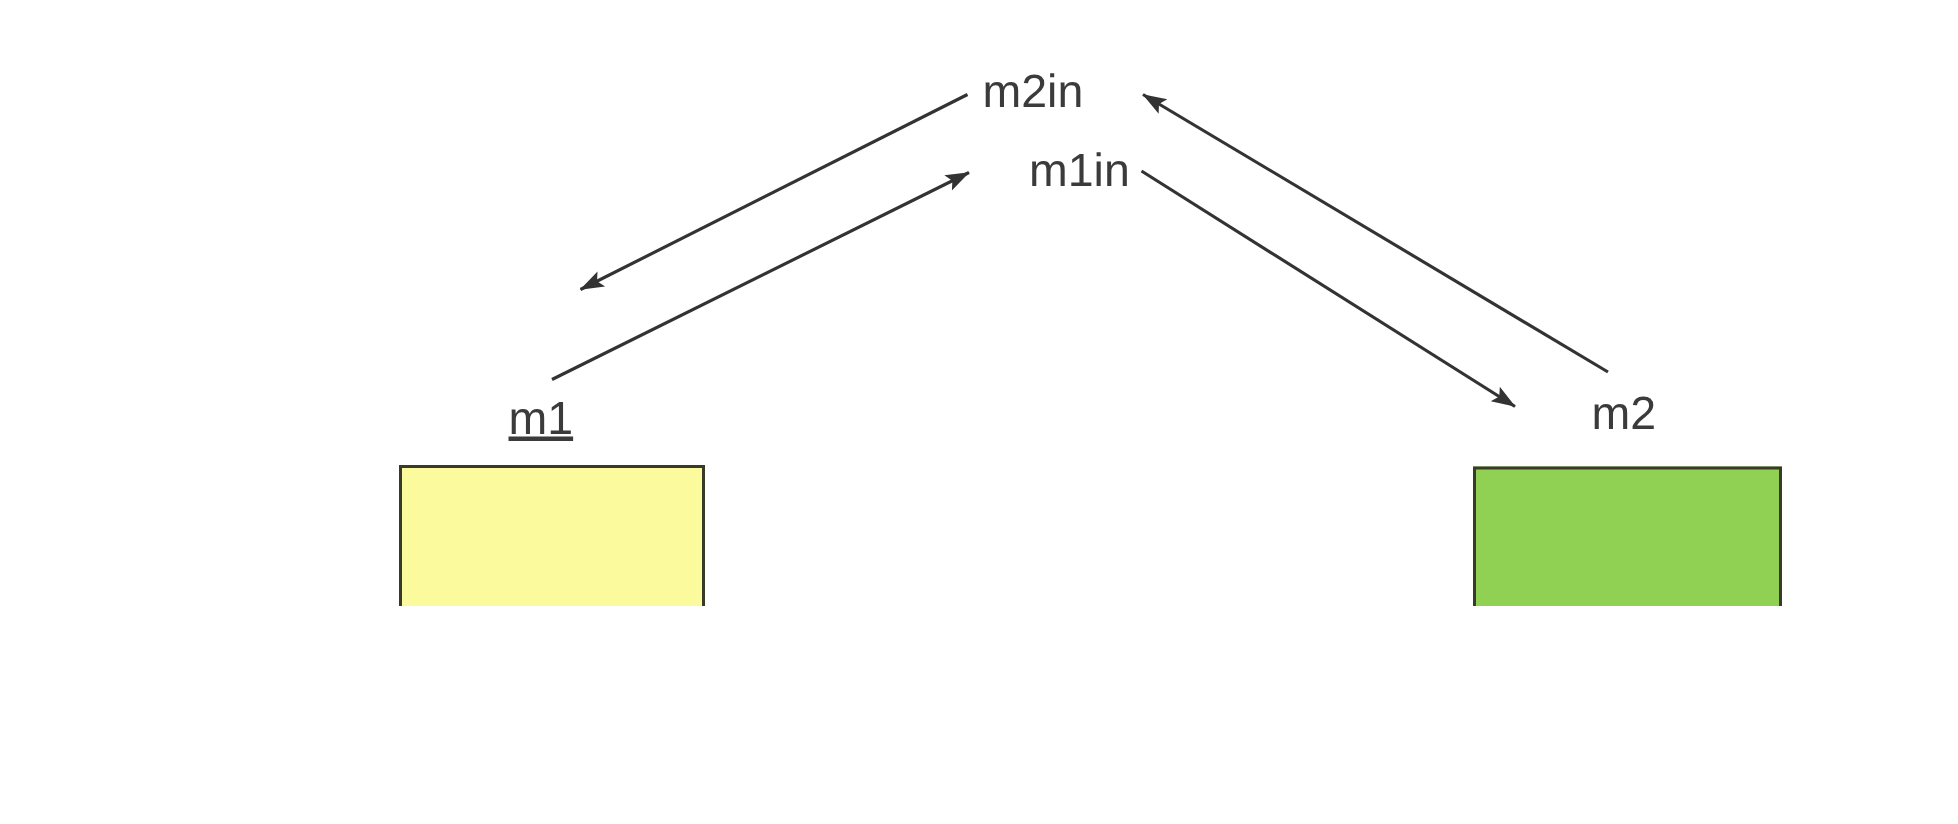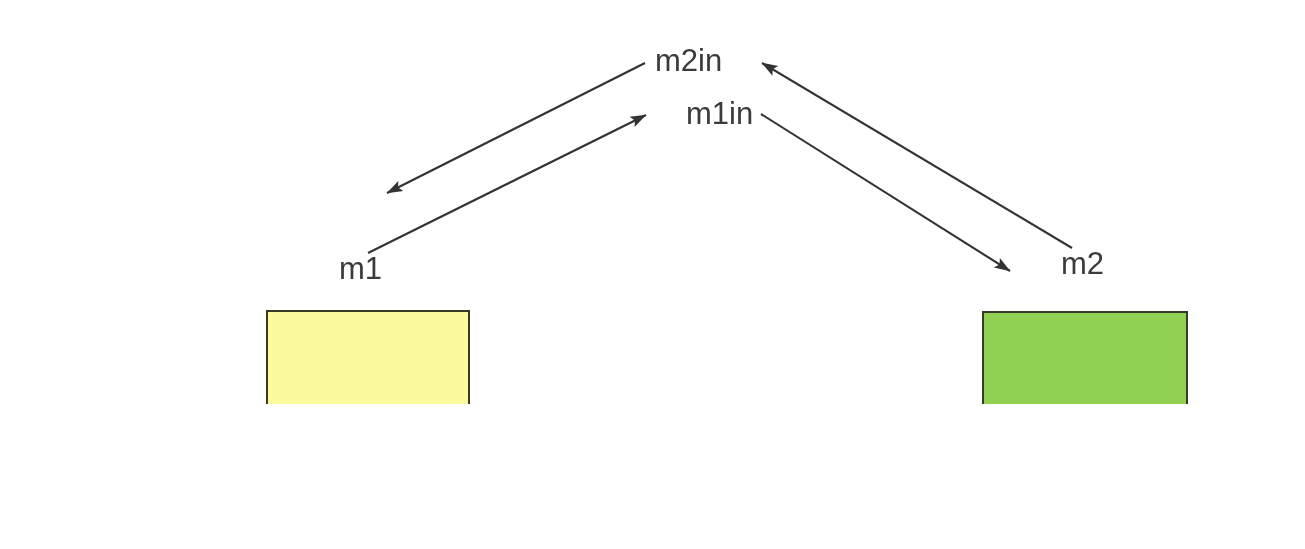--- a/index.html
+++ b/index.html
@@ -45,22 +45,22 @@
   }
   .node-label {
     position: absolute;
     font-family: "Liberation Sans", sans-serif;
     font-size: 31px;
     line-height: 31px;
     color: #3b3b3b;
     white-space: nowrap;
     letter-spacing: 0px;
   }
-  #label-m1 { left: 339px; top: 253px; }
-  #label-m2 { left: 1061px; top: 248px; }
+  #label-m1 { left: 339px; top: 263px; text-decoration: underline; }
+  #label-m2 { left: 1061px; top: 260px; }
   #label-m2in { left: 655px; top: 45px; }
   #label-m1in { left: 686px; top: 98px; }
 </style>
 </head>
 <body>
 
 <div id="canvas">
 
   <svg id="edges" viewBox="0 0 1305 549" xmlns="http://www.w3.org/2000/svg">
     <defs>

